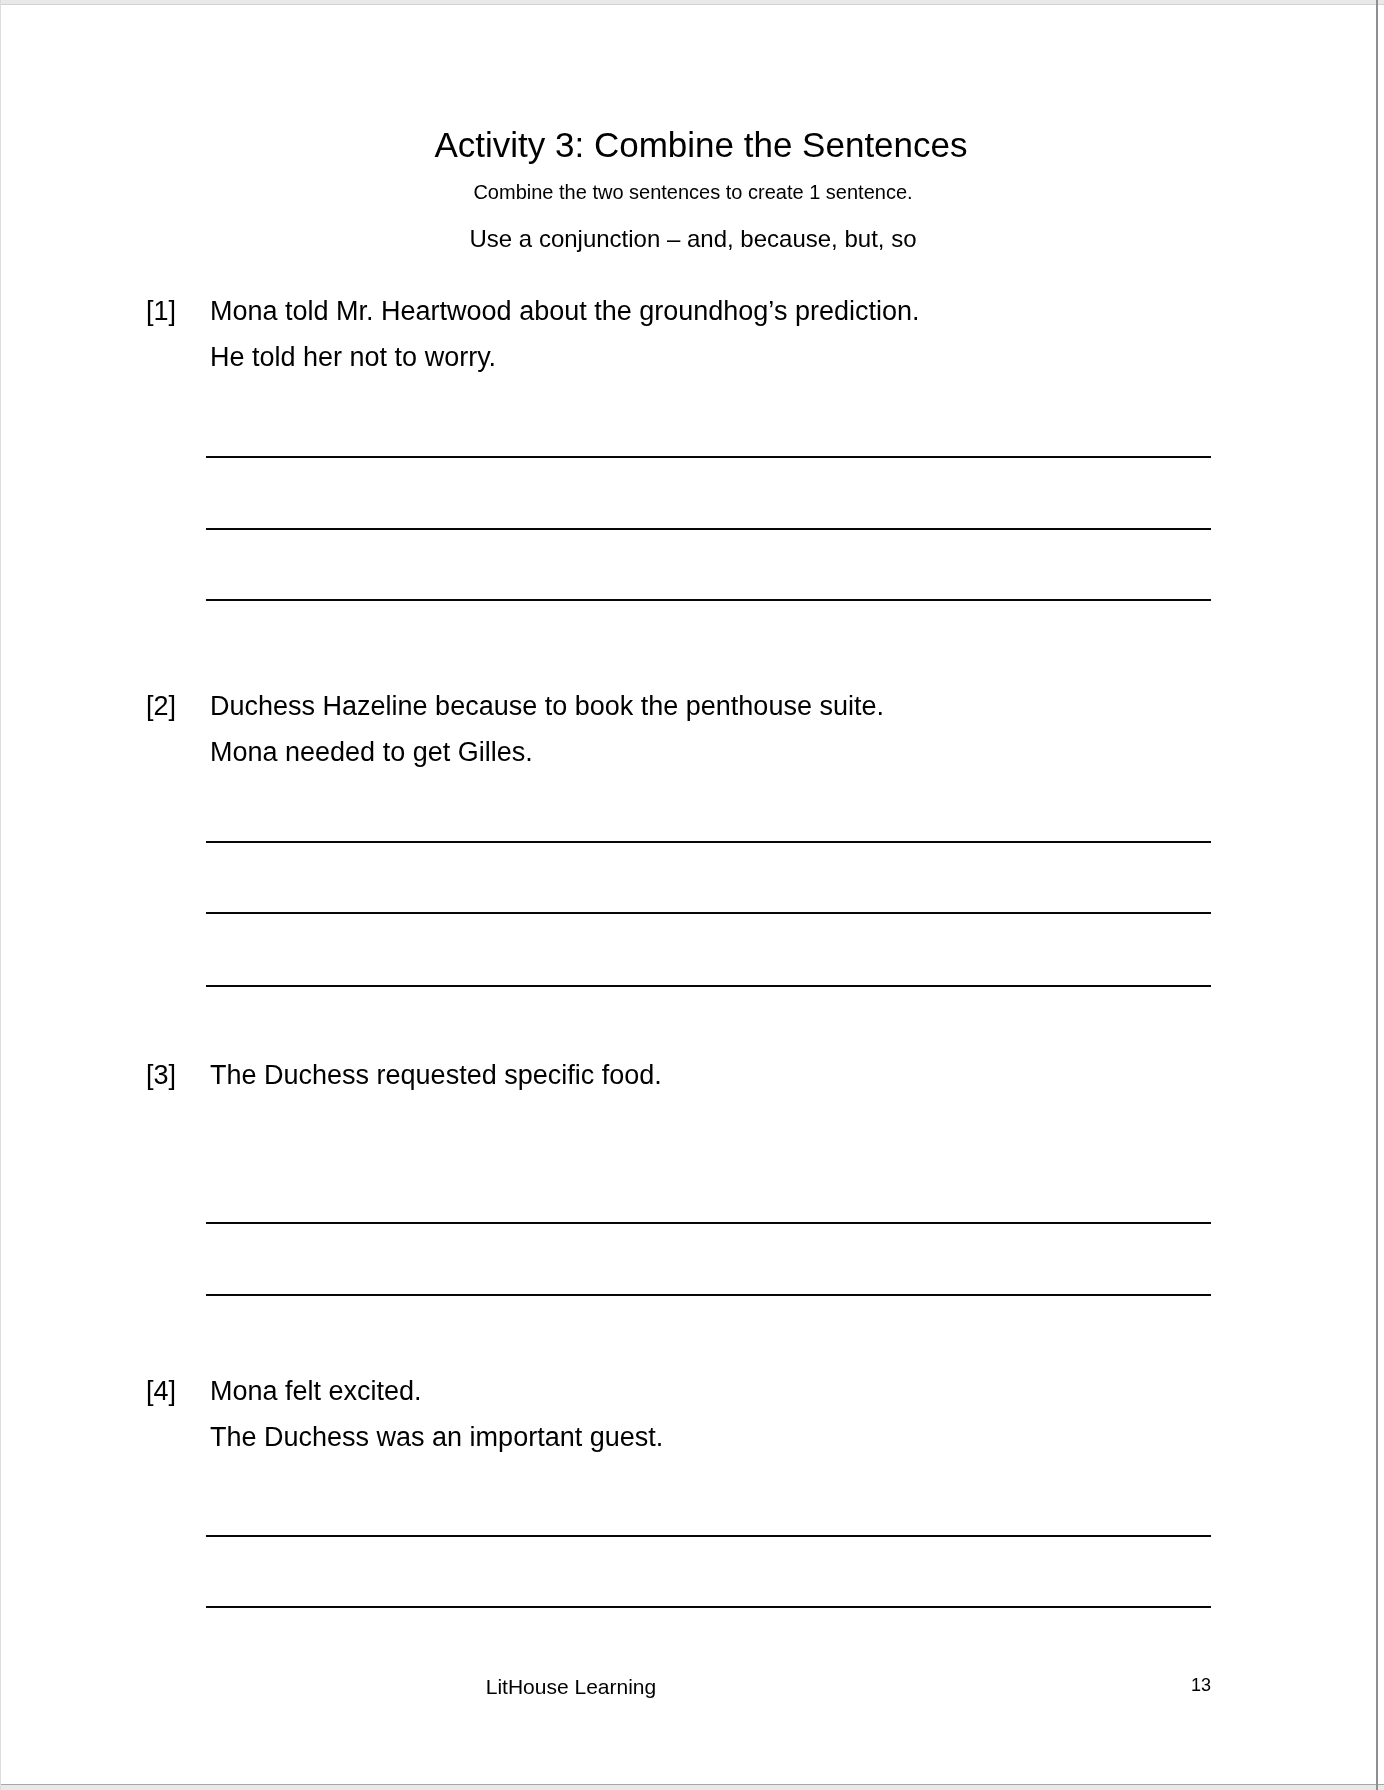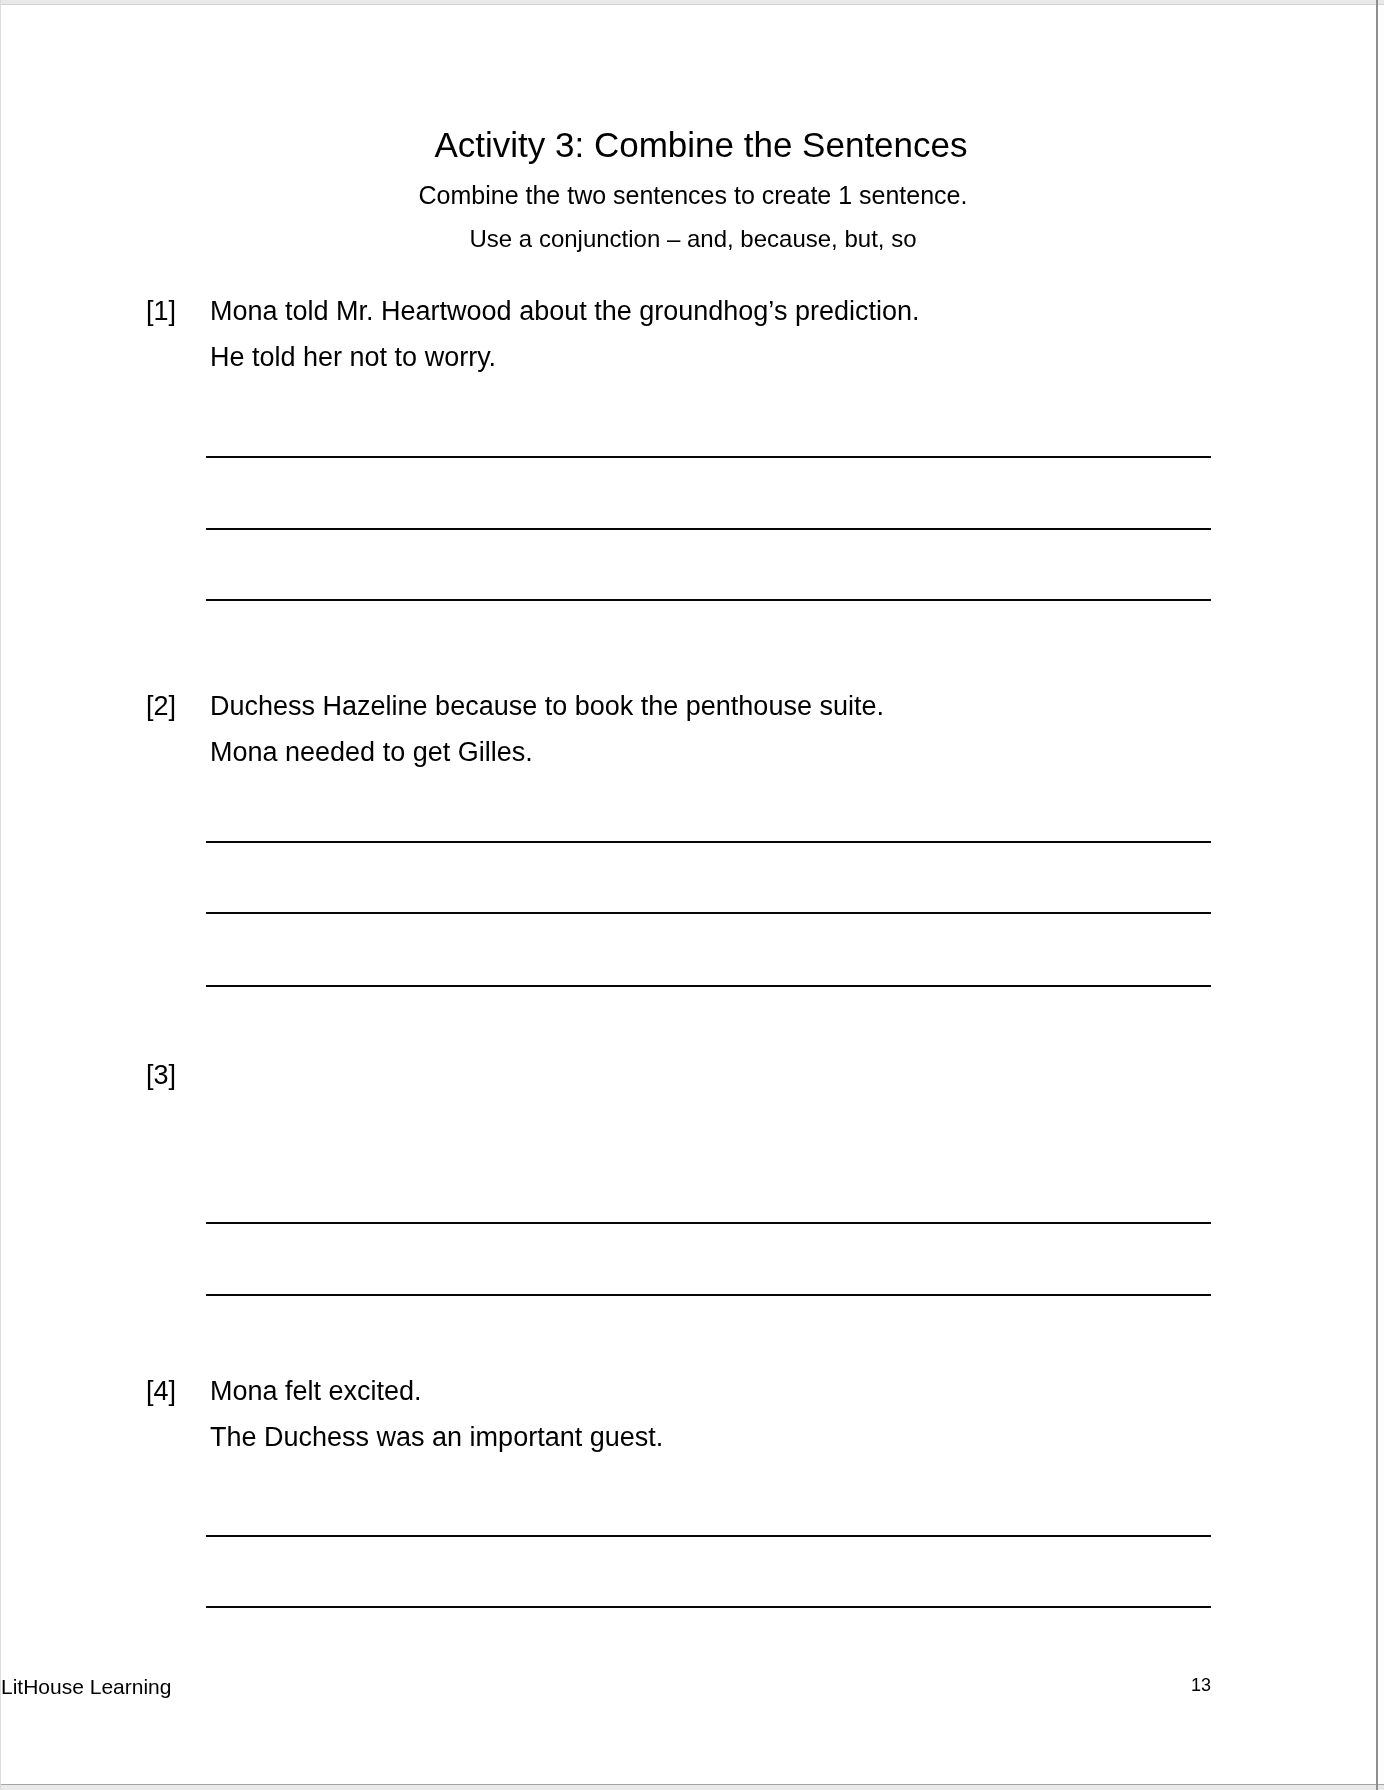--- a/index.html
+++ b/index.html
@@ -44,21 +44,21 @@
 
   
   .page-title {
     position: absolute; top: 112px; left: 0; width: 1384px;
     text-align: center;
     font-size: 35px; font-weight: 400; letter-spacing: 0px;
     margin: 8px;
   }
   .subtitle-1 {
     position: absolute; top: 176px; left: 0; width: 1384px;
-    text-align: center; font-size: 25px;
+    text-align: center; font-size: 20px;
   }
   .subtitle-2 {
     position: absolute; top: 220px; left: 0; width: 1384px;
     text-align: center; font-size: 24px;
   }
 
   
   .question {
     position: absolute; left: 145px; width: 1100px;
     display: flex; align-items: flex-start;
@@ -69,21 +69,21 @@
 
   
   .answer-line {
     position: absolute; left: 205px; width: 1005px; height: 2px;
     background: #070707;
   }
 
   
   .footer-brand {
     position: absolute; top: 1670px; left: 0; width: 1140px;
-    text-align: left; font-size: 21px;
+    text-align: center; font-size: 21px;
   }
   .footer-page-number {
     position: absolute; top: 1670px; left: 1190px;
     font-size: 18px;
   }
 </style>
 </head>
 <body>
 
 <div class="viewport">
@@ -112,20 +112,21 @@
         <div>Mona needed to get Gilles.</div>
       </span>
     </div>
     <div class="answer-line" style="top:836px"></div>
     <div class="answer-line" style="top:907px"></div>
     <div class="answer-line" style="top:980px"></div>
 
     <div class="question" style="top:1047px">
       <span class="qnum">[3]</span>
       <span class="qtext">
+        <div>The Duchess requested specific food.</div>
       </span>
     </div>
     <div class="answer-line" style="top:1217px"></div>
     <div class="answer-line" style="top:1289px"></div>
 
     <div class="question" style="top:1363px">
       <span class="qnum">[4]</span>
       <span class="qtext">
         <div>Mona felt excited.</div>
         <div>The Duchess was an important guest.</div>

